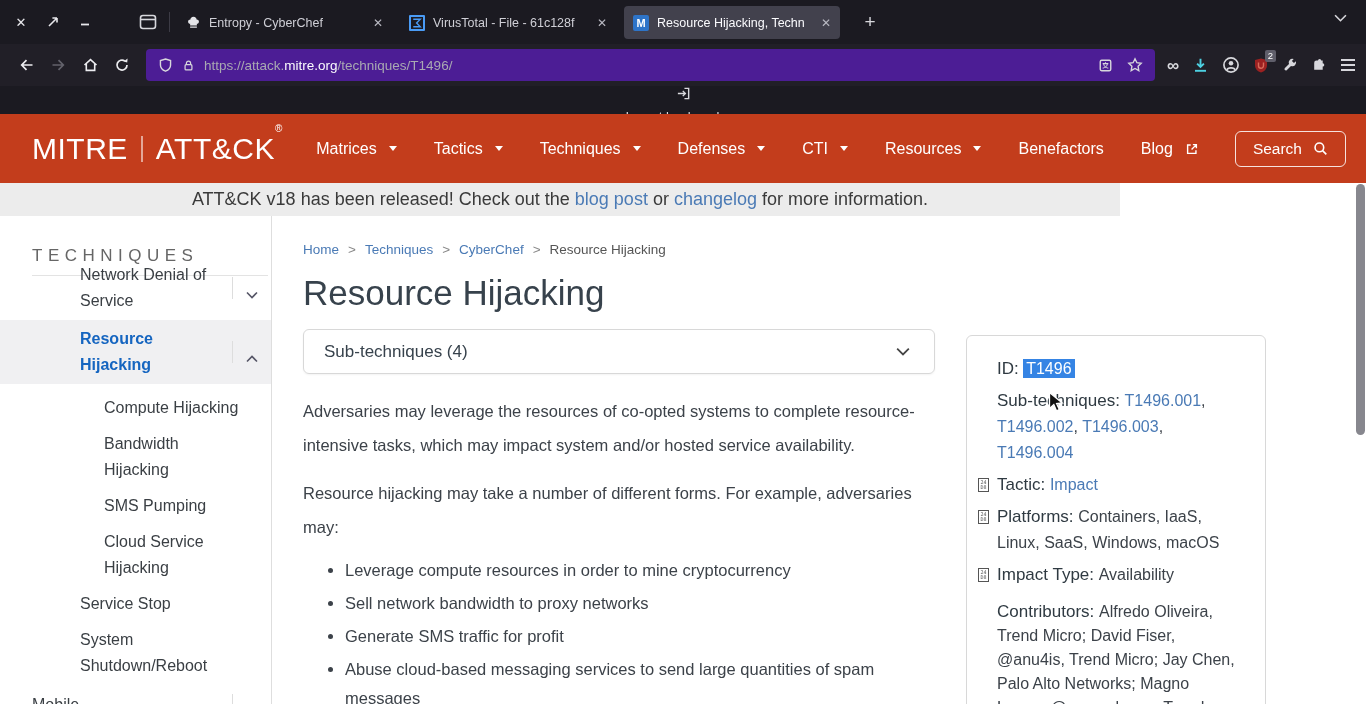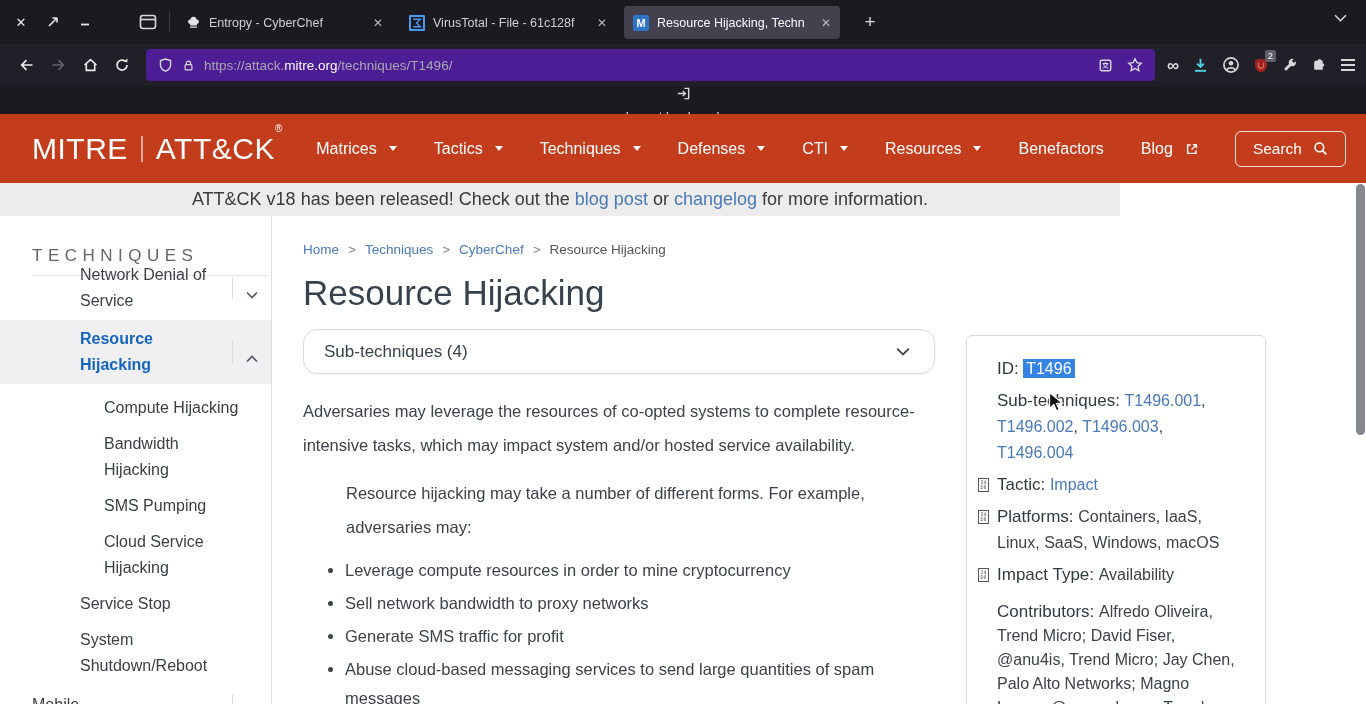--- a/index.html
+++ b/index.html
@@ -67,24 +67,24 @@
   .sb-item { padding:5px 10px 5px 80px; font-size:16px; line-height:26px; color:#3a3f44; }
   .sb-subs { margin-top:6px; }
   .sb-row.mobile .lbl { padding-left:32px; }
   .sb-row.mobile { margin-top:2px; }
 
   
   .main { position:absolute; left:303px; top:216px; width:632px; }
   .breadcrumb { margin-top:26px; display:flex; gap:9px; font-size:13.5px; color:#888; }
   .breadcrumb .cur { color:#555; }
   .page-title { margin-top:16px; font-size:35px; font-weight:400; color:#37424c; }
-  .subtech-toggle { margin-top:16px; height:45px; border:1px solid #d8d8d8; border-radius:14px; box-shadow:0 1px 2px rgba(0,0,0,.05); display:flex; align-items:center; padding:0 24px 0 20px; font-size:17px; color:#37424c; cursor:pointer; }
+  .subtech-toggle { margin-top:16px; height:45px; border:1px solid #d8d8d8; border-radius:6px; box-shadow:0 1px 2px rgba(0,0,0,.05); display:flex; align-items:center; padding:0 24px 0 20px; font-size:17px; color:#37424c; cursor:pointer; }
   .subtech-toggle .chev { margin-left:auto; color:#444; }
   .main p { margin-top:20px; font-size:16.5px; line-height:34px; color:#3c4249; }
-  .main p.tight { margin-top:14px;margin-left:43px; }
+  .main p.tight { margin-top:14px; }
   .main ul { margin:12px 0 0 0; padding-left:42px; }
   .main li { margin:4px 0; font-size:16.5px; line-height:29px; color:#3c4249; }
 
   
   .info-card { position:absolute; left:966px; top:335px; width:300px; height:430px; border:1px solid #d8d8d8; border-radius:6px; padding:20px 24px 0 30px; }
   .card-row { position:relative; margin-bottom:6px; font-size:16px; line-height:26px; color:#3c4249; }
   .card-label { font-size:17px; color:#2f3a42; }
   .card-link { color:#4a7ab5; text-decoration:none; }
   .selected { background:#3584e4; color:#fff; padding:1px 3px; }
   .tofu { position:absolute; left:-19px; top:6px; width:11px; height:14px; border:1px solid #555; display:flex; flex-direction:column; align-items:center; justify-content:center; color:#555; font-family:"DejaVu Sans Mono", monospace; font-size:5px; line-height:5px; }

